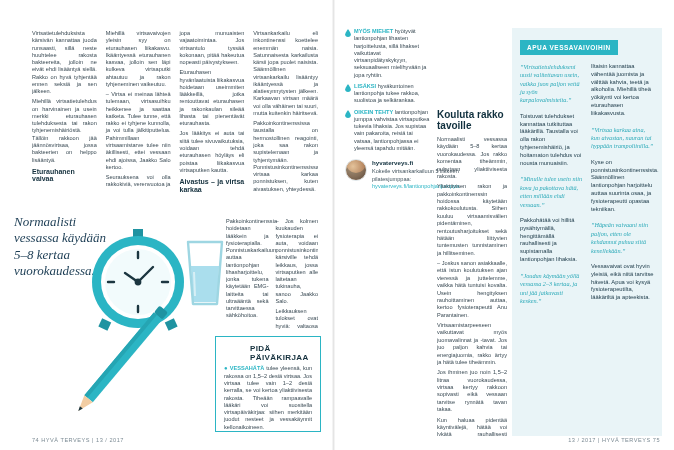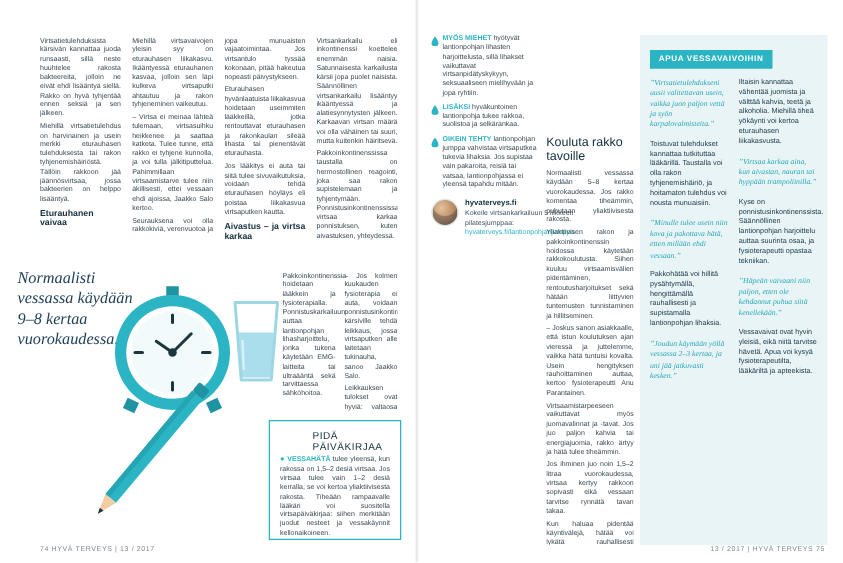--- a/index.html
+++ b/index.html
@@ -24,21 +24,21 @@
 
   .pull-quote{position:absolute;left:14px;top:214px;width:106px;
     font-family:"Liberation Serif", serif;font-style:italic;
     font-size:13px;line-height:1.25;color:#1c3d54;}
 
   .illustration{position:absolute;left:38px;top:220px;width:200px;height:218px;}
 
   .diary{position:absolute;left:215px;top:336px;width:106px;height:96px;
     border:1.5px solid #2bb5c4;background:#fff;box-sizing:border-box;
     padding:7px 8px;overflow:hidden;}
-  .diary-title{font-weight:normal;font-size:8px;letter-spacing:.4px;color:#14303d;margin:0 0 3px;padding-left:26px;}
+  .diary-title{font-weight:bold;font-size:8px;letter-spacing:.4px;color:#14303d;margin:0 0 3px;padding-left:26px;}
   .diary-text{font-size:5.6px;line-height:1.3;text-align:justify;color:#3a4a54;}
   .diary-lead{color:#2bb5c4;font-weight:bold;}
   .diary-dot{color:#2bb5c4;font-size:6px;}
 
   
   .feature{position:absolute;left:345px;top:28px;width:86px;}
   .feature-title{font-weight:800;font-size:10px;line-height:1.12;color:#10303e;
     letter-spacing:.2px;margin:0 0 6px;}
   .bullet{display:flex;gap:3px;font-size:5.6px;line-height:1.3;margin:0 0 4px;color:#3a4a54;}
   .drop{flex:0 0 auto;width:6px;height:8px;margin-top:1px;}
@@ -46,21 +46,21 @@
   .bullet-lead{color:#2bb5c4;font-weight:bold;}
   .social{margin-top:7px;display:flex;gap:5px;align-items:flex-start;}
   .avatar{flex:0 0 auto;width:20px;height:20px;border-radius:50%;
     background:radial-gradient(circle at 35% 32%,#e4c39b 0%,#b98a63 55%,#6e4c33 100%);
     box-shadow:inset 0 -7px 0 rgba(40,60,70,.35);border:1px solid #dfe6e9;}
   .social-body{font-size:5.6px;line-height:1.3;color:#44555f;}
   .social-handle{font-weight:bold;font-size:6.2px;color:#10303e;display:block;margin-bottom:1px;}
   .social-link{color:#2bb5c4;}
 
   .article{position:absolute;left:437px;top:110px;width:70px;height:326px;overflow:hidden;}
-  .article-heading{font-weight:400;font-size:10px;line-height:1.05;color:#10303e;margin:0 0 5px;}
+  .article-heading{font-weight:700;font-size:10px;line-height:1.05;color:#10303e;margin:0 0 5px;}
   .article p{font-size:5.6px;line-height:1.32;text-align:justify;margin:0 0 3px;color:#3a4a54;}
 
   .sidebar{position:absolute;left:512px;top:28px;width:150px;height:408px;
     background:#e9f4f7;box-sizing:border-box;padding:8px 8px 6px;overflow:hidden;}
   .sidebar-title{display:inline-flex;align-items:center;height:15px;padding:0 7px;
     background:#2bb5c4;color:#ffffff;font-weight:bold;font-size:6.5px;
     letter-spacing:.5px;margin:0 0 8px;}
   .quotes{column-count:2;column-gap:8px;}
   .quote{break-inside:avoid;margin:0 0 8px;font-size:6.2px;line-height:1.35;}
   .quote.teal{font-family:"Liberation Serif", serif;font-style:italic;color:#2aa9b8;}
@@ -88,21 +88,21 @@
     <p>Virtsankarkailu eli inkontinenssi koettelee enemmän naisia. Satunnaisesta karkailusta kärsii jopa puolet naisista. Säännöllinen virtsankarkailu lisääntyy ikääntyessä ja alatiesynnytysten jälkeen. Karkaavan virtsan määrä voi olla vähäinen tai suuri, mutta kuitenkin häiritsevä.</p>
     <p>Pakkoinkontinenssissa taustalla on hermostollinen reagointi, joka saa rakon supistelemaan ja tyhjentymään. Ponnistusinkontinenssissa virtsaa karkaa ponnistuksen, kuten aivastuksen, yhteydessä.</p>
   </div>
 
   <div class="flowB">
     <p>Pakkoinkontinenssia hoidetaan lääkkein ja fysioterapialla. Ponnistuskarkailuun auttaa lantionpohjan lihasharjoittelu, jonka tukena käytetään EMG-laitteita tai ultraääntä sekä tarvittaessa sähköhoitoa.</p>
     <p>– Jos kolmen kuukauden fysioterapia ei auta, voidaan ponnistusinkontinenssista kärsiville tehdä leikkaus, jossa virtsaputken alle laitetaan tukinauha, sanoo Jaakko Salo.</p>
     <p>Leikkauksen tulokset ovat hyviä: valtaosa pääsee karkailusta eroon.</p>
   </div>
 
-  <div class="pull-quote">Normaalisti vessassa käydään 9–8 kertaa vuorokaudessa.</div>
+  <div class="pull-quote">Normaalisti vessassa käydään 5–8 kertaa vuorokaudessa.</div>
 
   <div class="illustration">
     <svg viewBox="0 0 200 218" width="200" height="218">
 
       <g>
         <rect x="62" y="100" width="10" height="9" fill="#1f93a1" transform="rotate(25 67 104)"></rect>
         <rect x="128" y="100" width="10" height="9" fill="#1f93a1" transform="rotate(-25 133 104)"></rect>
         <rect x="95" y="9" width="10" height="8" fill="#1f93a1"></rect>
         <circle cx="100" cy="62" r="46" fill="#2bb5c4"></circle>
         <circle cx="100" cy="62" r="37" fill="#ffffff"></circle>

